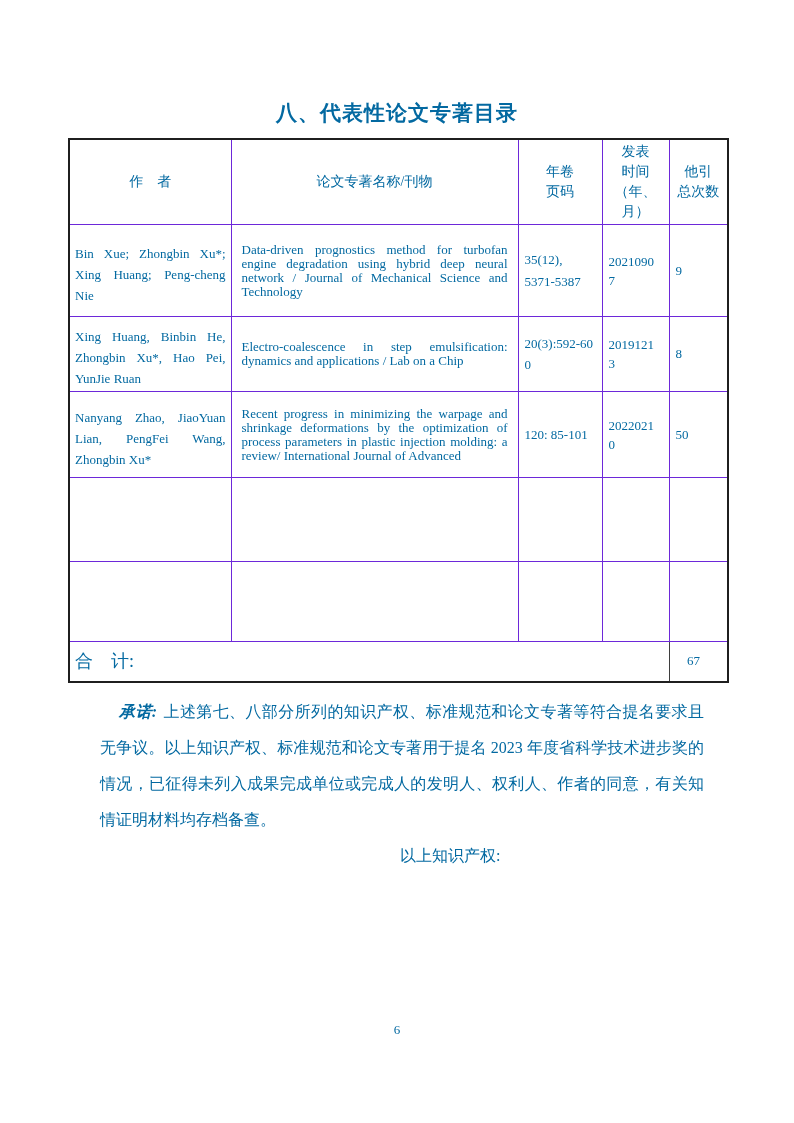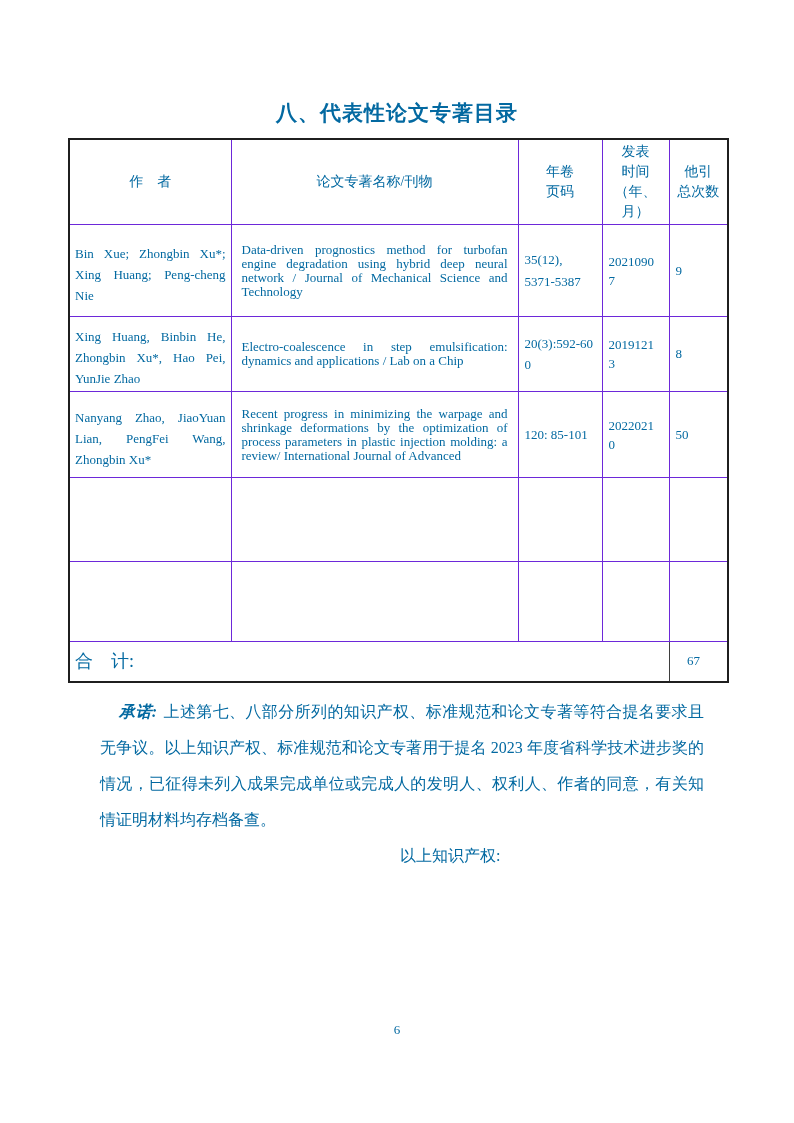--- a/index.html
+++ b/index.html
@@ -84,21 +84,21 @@
     </thead>
     <tbody>
       <tr class="r1">
         <td class="authors">Bin Xue; Zhongbin Xu*; Xing Huang; Peng-cheng Nie</td>
         <td class="pub">Data-driven prognostics method for turbofan engine degradation using hybrid deep neural network / Journal of Mechanical Science and Technology</td>
         <td class="vol">35(12), 5371-5387</td>
         <td class="date">20210907</td>
         <td class="cit">9</td>
       </tr>
       <tr class="r2">
-        <td class="authors">Xing Huang, Binbin He, Zhongbin Xu*, Hao Pei, YunJie Zhao</td>
+        <td class="authors">Xing Huang, Binbin He, Zhongbin Xu*, Hao Pei, YunJie Ruan</td>
         <td class="pub">Electro-coalescence in step emulsification: dynamics and applications / Lab on a Chip</td>
         <td class="vol ba">20(3):592-600</td>
         <td class="date">20191213</td>
         <td class="cit">8</td>
       </tr>
       <tr class="r3">
         <td class="authors">Nanyang Zhao, JiaoYuan Lian, PengFei Wang, Zhongbin Xu*</td>
         <td class="pub">Recent progress in minimizing the warpage and shrinkage deformations by the optimization of process parameters in plastic injection molding: a review/ International Journal of Advanced</td>
         <td class="vol">120: 85-101</td>
         <td class="date">20220210</td>

